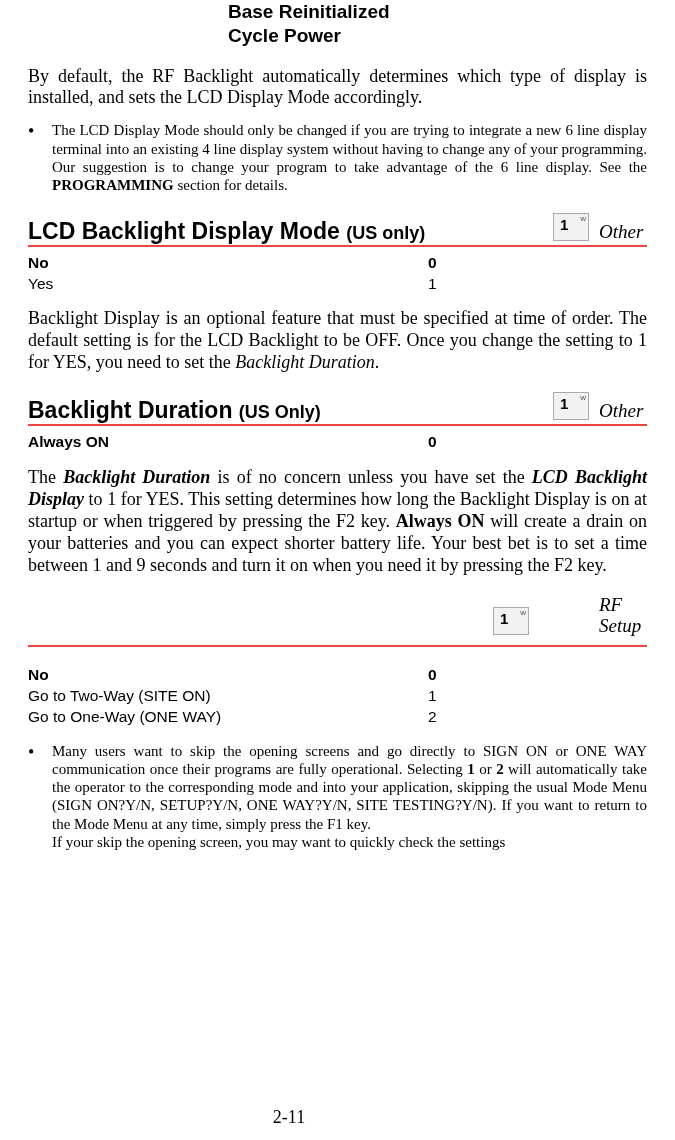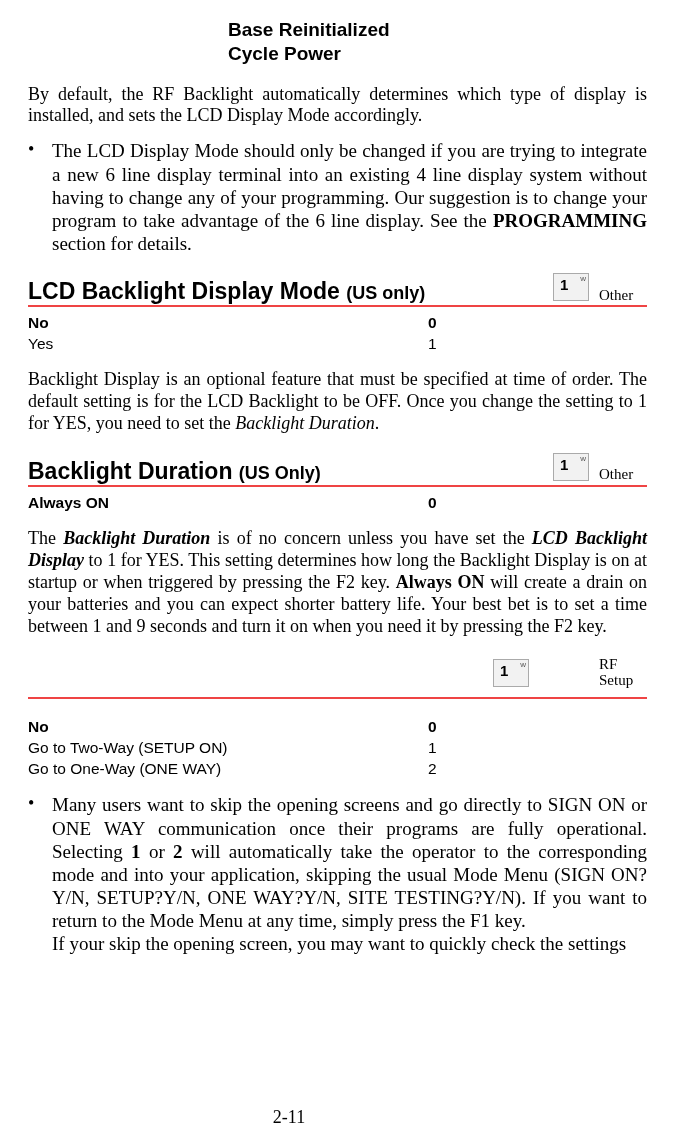--- a/index.html
+++ b/index.html
@@ -7,21 +7,21 @@
     margin: 0;
     padding: 0;
     background: #fff;
     color: #000;
     font-family: "Times New Roman", Times, serif;
   }
   .page {
     width: 675px;
     min-height: 1140px;
     box-sizing: border-box;
-    padding: 18px 28px 18px 28px;
+    padding: 0 28px 18px 28px;
     position: relative;
   }
   .title-block {
     font-family: Arial, Helvetica, sans-serif;
     font-weight: bold;
     font-size: 19px;
     line-height: 1.25;
     margin-left: 200px;
     margin-bottom: 18px;
   }
@@ -36,21 +36,21 @@
     margin: 0 0 14px 0;
   }
   .bullet {
     width: 24px;
     flex: 0 0 24px;
     font-size: 18px;
     line-height: 1.22;
   }
   .bullet-text {
     flex: 1;
-    font-size: 19px;
+    font-size: 15px;
     line-height: 1.22;
     text-align: justify;
   }
   .bold { font-weight: bold; }
   .italic { font-style: italic; }
   .bolditalic { font-weight: bold; font-style: italic; }
 
   .section-head {
     display: flex;
     align-items: flex-end;
@@ -100,21 +100,22 @@
     position: absolute;
     right: 2px;
     top: 1px;
     font-family: Arial, sans-serif;
     font-size: 8px;
     line-height: 1;
     color: #555;
   }
   .cat-label {
     font-family: "Times New Roman", serif;
-    font-size: 15px;
+    font-style: italic;
+    font-size: 19px;
     line-height: 1.1;
     flex: 0 0 auto;
     min-width: 48px;
   }
 
   .opt-table {
     margin-top: 6px;
     margin-bottom: 14px;
   }
   .opt-row {
@@ -220,21 +221,21 @@
       <span>RF</span><br>
       <span>Setup</span>
     </span>
   </div>
   <div class="opt-table" style="margin-top:18px;">
     <div class="opt-row opt-default">
       <span class="opt-label">No</span>
       <span class="opt-val">0</span>
     </div>
     <div class="opt-row">
-      <span class="opt-label">Go to Two-Way (SETUP ON)</span>
+      <span class="opt-label">Go to Two-Way (SITE ON)</span>
       <span class="opt-val">1</span>
     </div>
     <div class="opt-row">
       <span class="opt-label">Go to One-Way (ONE WAY)</span>
       <span class="opt-val">2</span>
     </div>
   </div>
 
   <div class="bullet-row" style="margin-bottom:0;">
     <div class="bullet">•</div>

